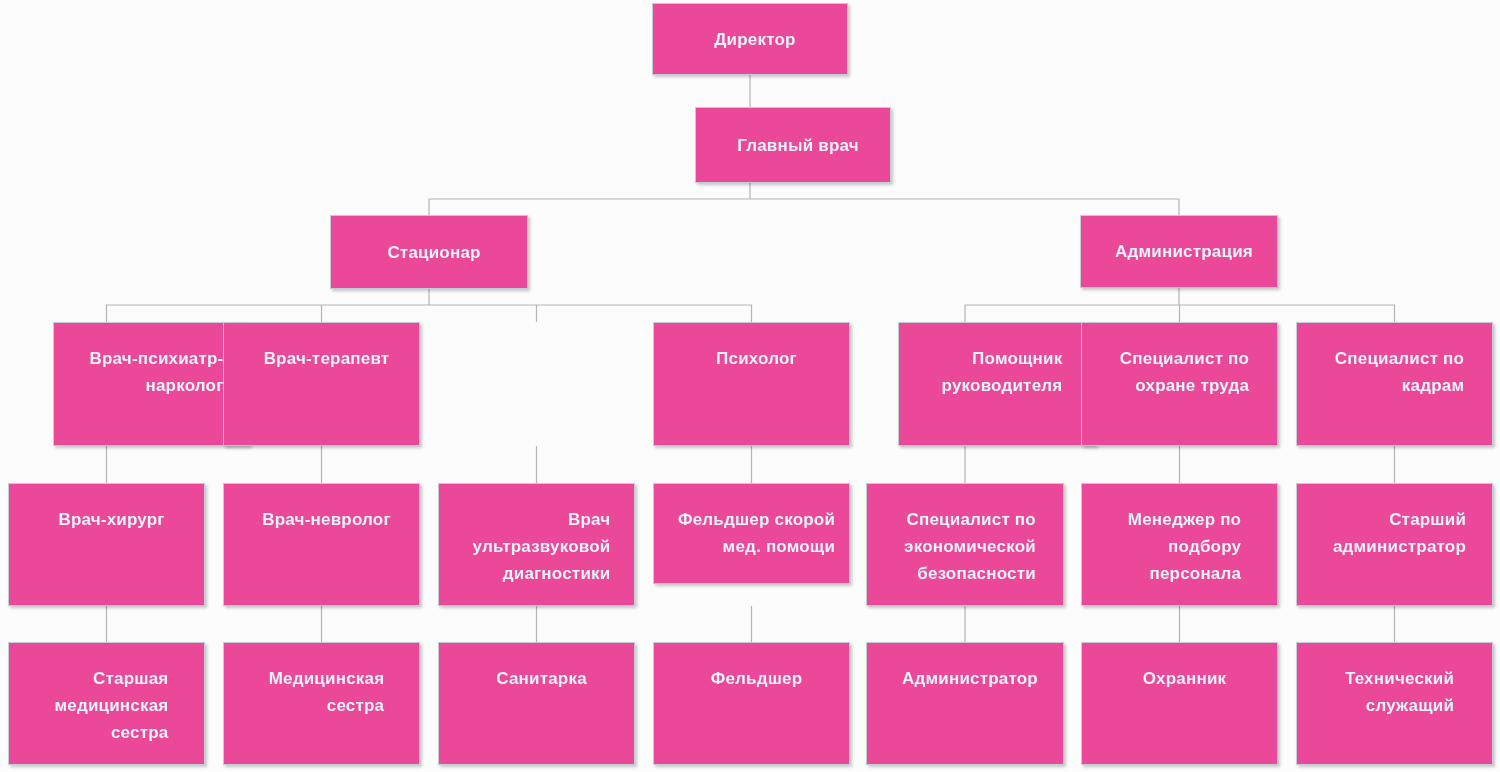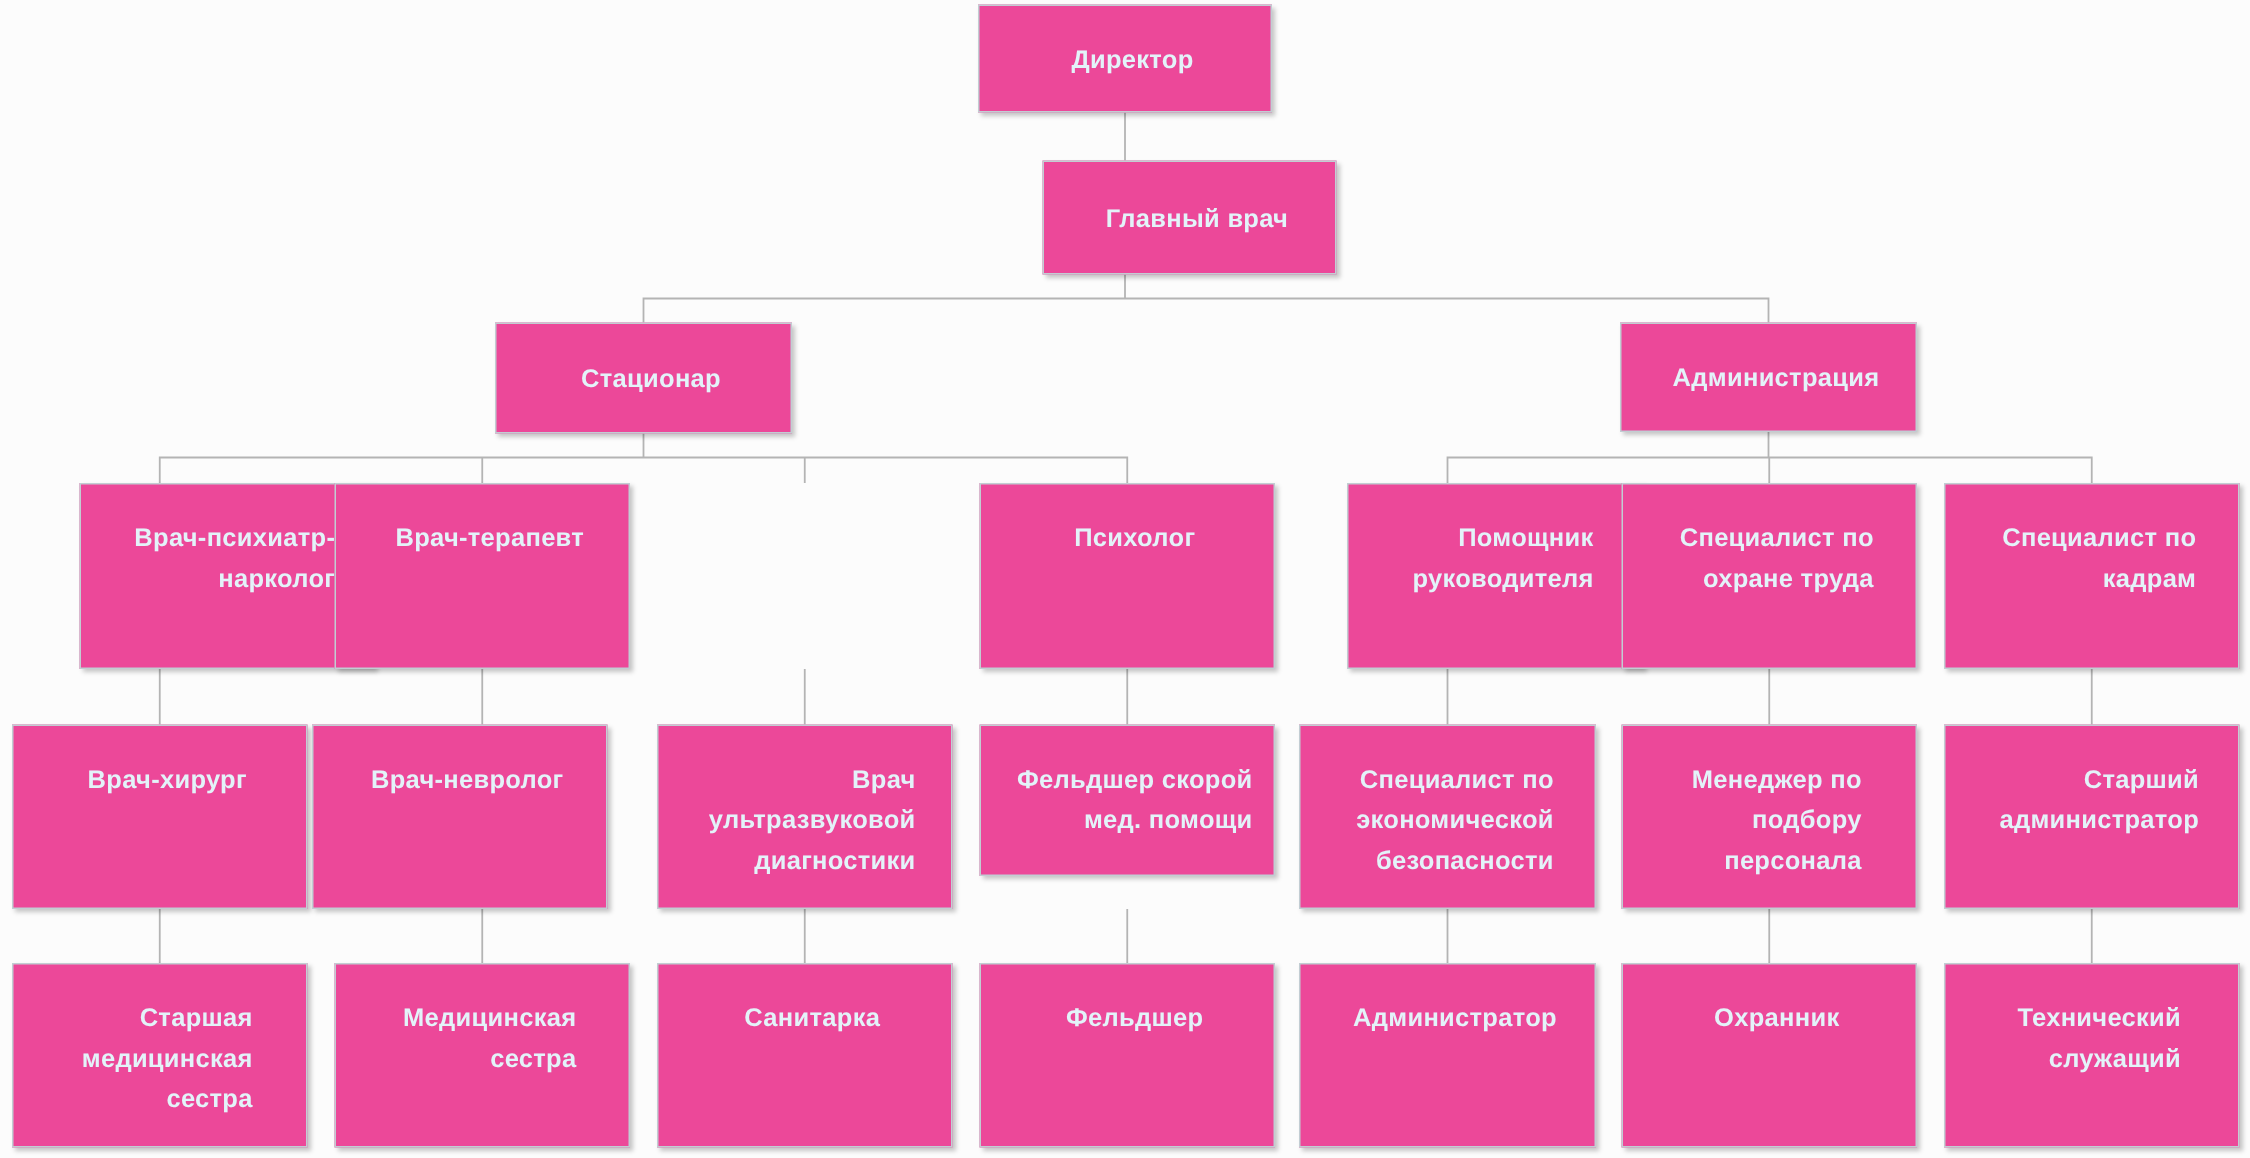--- a/index.html
+++ b/index.html
@@ -96,21 +96,21 @@
 охране труда</span>
   </div>
   <div class="node" style="left:1296px; top:322px; width:197px; height:124px;">
     <span class="label">Специалист по
 кадрам</span>
   </div>
 
   <div class="node" style="left:8px; top:483px; width:197px; height:123px;">
     <span class="label">Врач-хирург</span>
   </div>
-  <div class="node" style="left:208px; top:483px; width:197px; height:123px;">
+  <div class="node" style="left:223px; top:483px; width:197px; height:123px;">
     <span class="label">Врач-невролог</span>
   </div>
   <div class="node" style="left:438px; top:483px; width:197px; height:123px;">
     <span class="label">Врач
 ультразвуковой
 диагностики</span>
   </div>
   <div class="node" style="left:653px; top:483px; width:197px; height:101px;">
     <span class="label">Фельдшер скорой
 мед. помощи</span>

